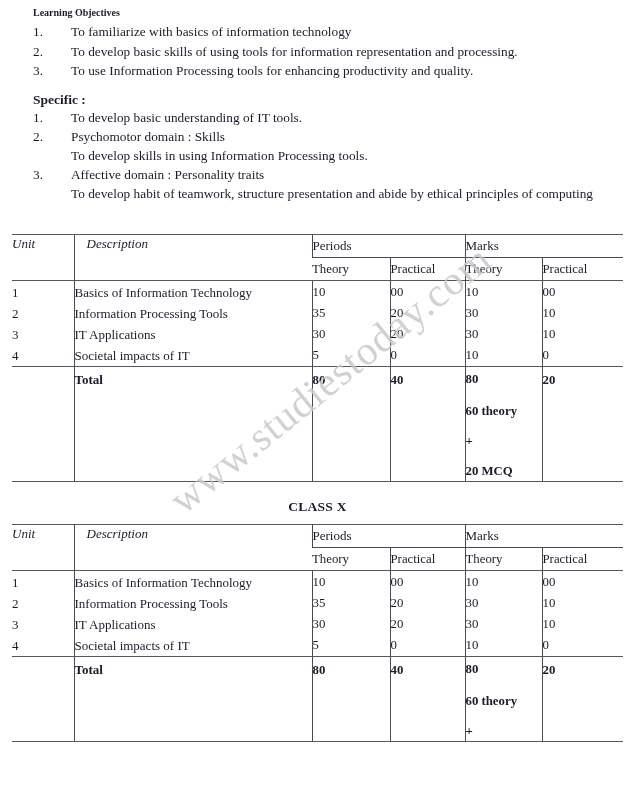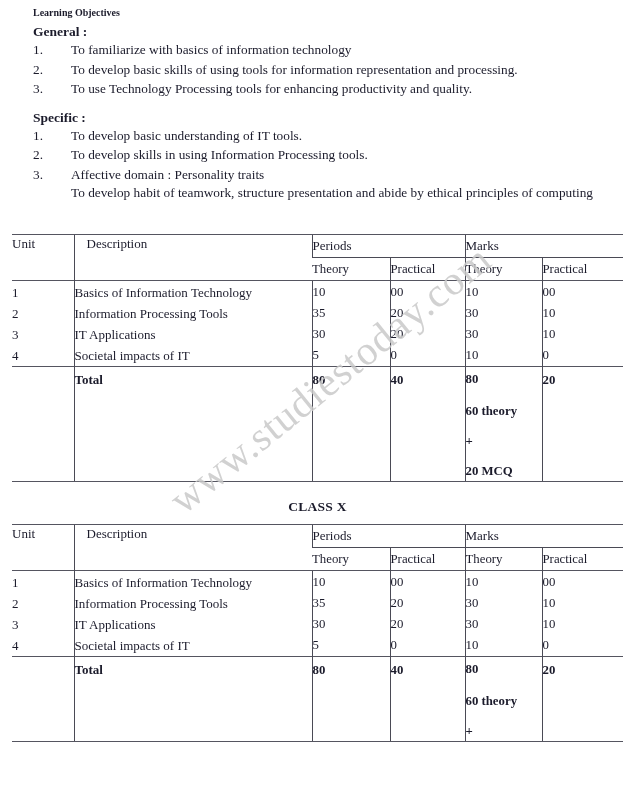--- a/index.html
+++ b/index.html
@@ -140,20 +140,21 @@
   th.lbl {
     text-align: center;
     height: 22px;
     line-height: 22px;
     font-size: 12.8px;
   }
   th.side {
     padding: 3px 0 0 6px;
     font-size: 13px;
     line-height: 17px;
+    font-style: italic;
   }
   th.side.desc { padding-left: 12px; }
 
   td.unit {
     font-weight: bold;
     padding: 0 0 0 6px;
     height: 21px;
     line-height: 21px;
     font-size: 13px;
   }
@@ -192,46 +193,46 @@
 <body>
 
 <div id="watermark">
   <div class="wm-text">www.studiestoday.com</div>
 </div>
 
 <div id="page">
 
   <div class="sec-title">Learning Objectives</div>
 
-  <div class="sub-title">General :</div>
   <ol class="numlist">
     <li>
       <span class="num">1.</span>
       <span>To familiarize with basics of information technology</span>
     </li>
     <li>
       <span class="num">2.</span>
       <span>To develop basic skills of using tools for information representation and processing.</span>
     </li>
     <li>
       <span class="num">3.</span>
-      <span>To use Technology Processing tools for enhancing productivity and quality.</span>
+      <span>To use Information Processing tools for enhancing productivity and quality.</span>
     </li>
   </ol>
 
   <div class="gap"></div>
 
   <div class="sub-title">Specific :</div>
   <ol class="numlist">
     <li>
       <span class="num">1.</span>
       <span class="sub">To develop basic understanding of IT tools.</span>
     </li>
     <li>
       <span class="num">2.</span>
+      <span>Psychomotor domain : Skills</span>
       <span class="sub">To develop skills in using Information Processing tools.</span>
     </li>
     <li>
       <span class="num">3.</span>
       <span>Affective domain : Personality traits</span>
       <span class="sub">To develop habit of teamwork, structure presentation and abide by ethical principles of computing</span>
     </li>
   </ol>
 
   <div style="height:21px"></div>

